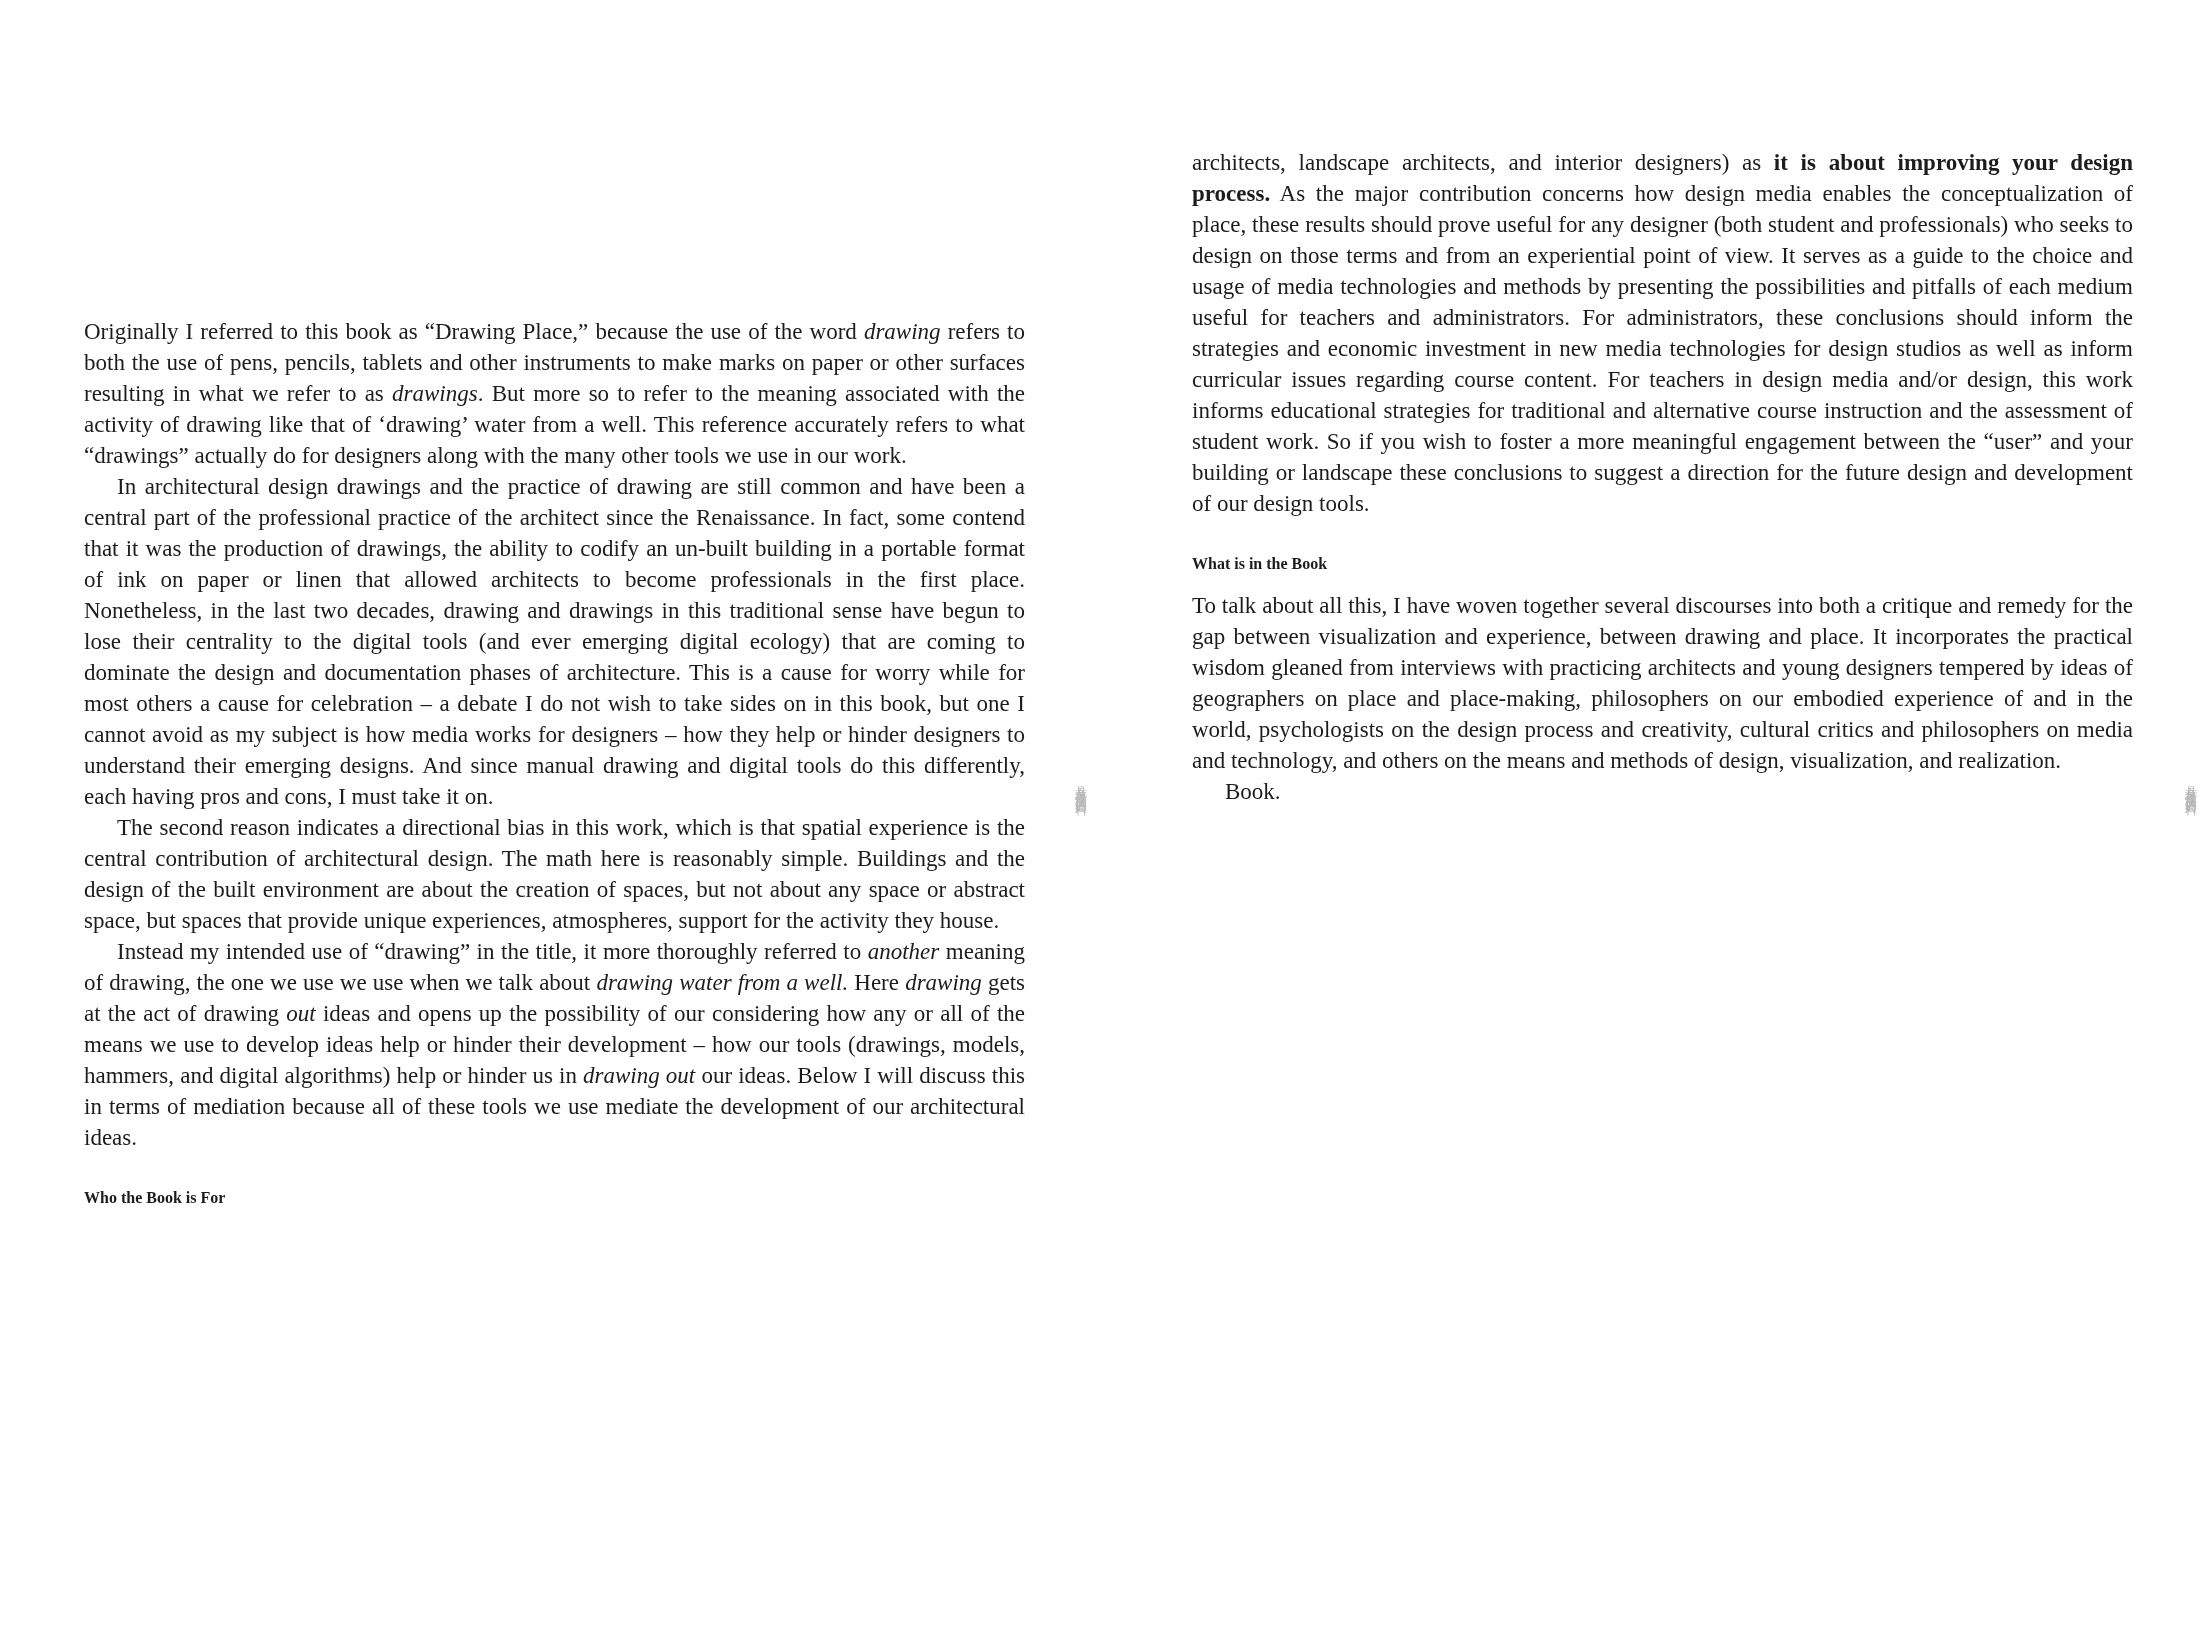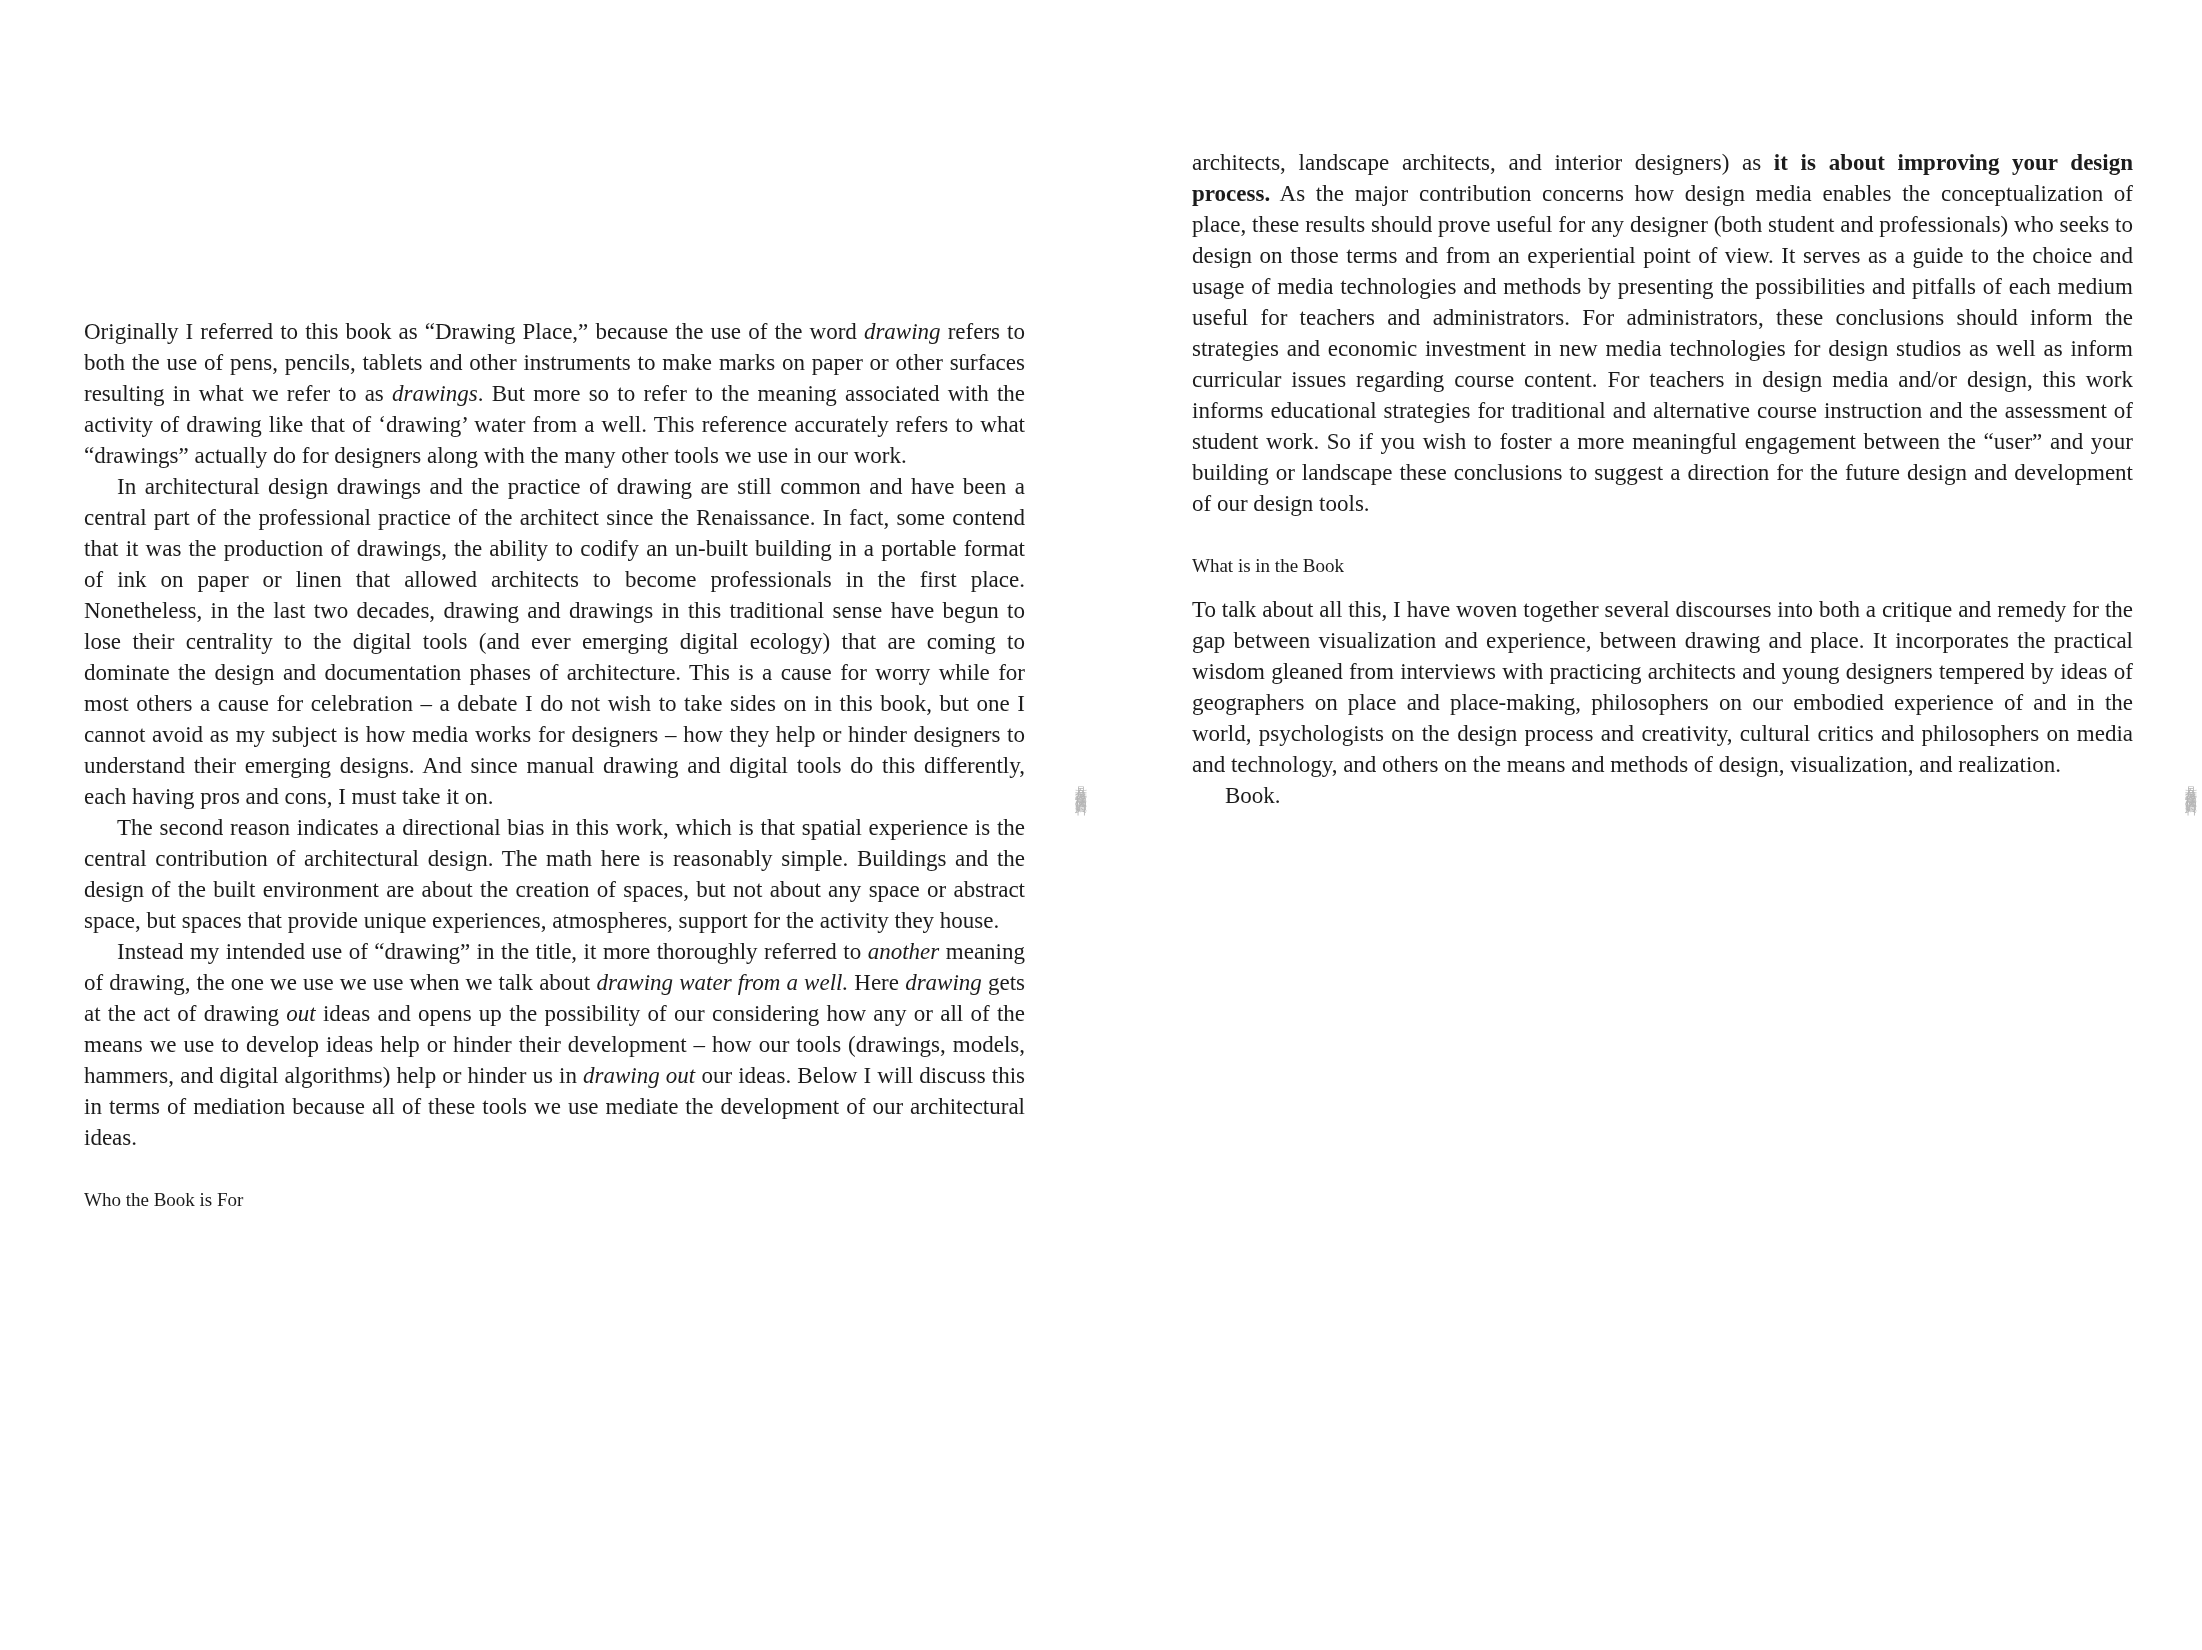--- a/index.html
+++ b/index.html
@@ -26,22 +26,22 @@
   p.body {
     font-size: 23px;
     line-height: 31px;
     text-align: justify;
     margin: 0;
   }
   p.first { margin-top: 255px; }
   p.lead  { margin-top: 86px; }
   p.indent { text-indent: 33px; }
   h2.heading {
-    font-size: 19px;
-    font-weight: normal;
+    font-size: 16px;
+    font-weight: bold;
     margin: 36px 0 17px 0;
   }
   .run-i { font-style: italic; }
   .run-b { font-weight: bold; }
   .watermark {
     position: absolute;
     writing-mode: vertical-rl;
     font-family: "DejaVu Sans", sans-serif;
     font-size: 12px;
     color: #b5b5b5;

